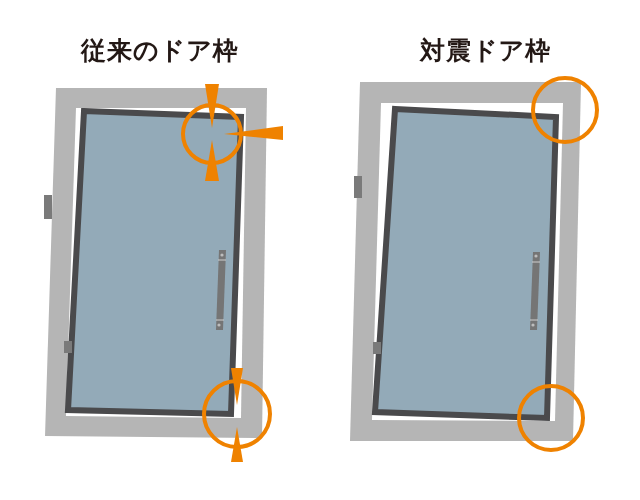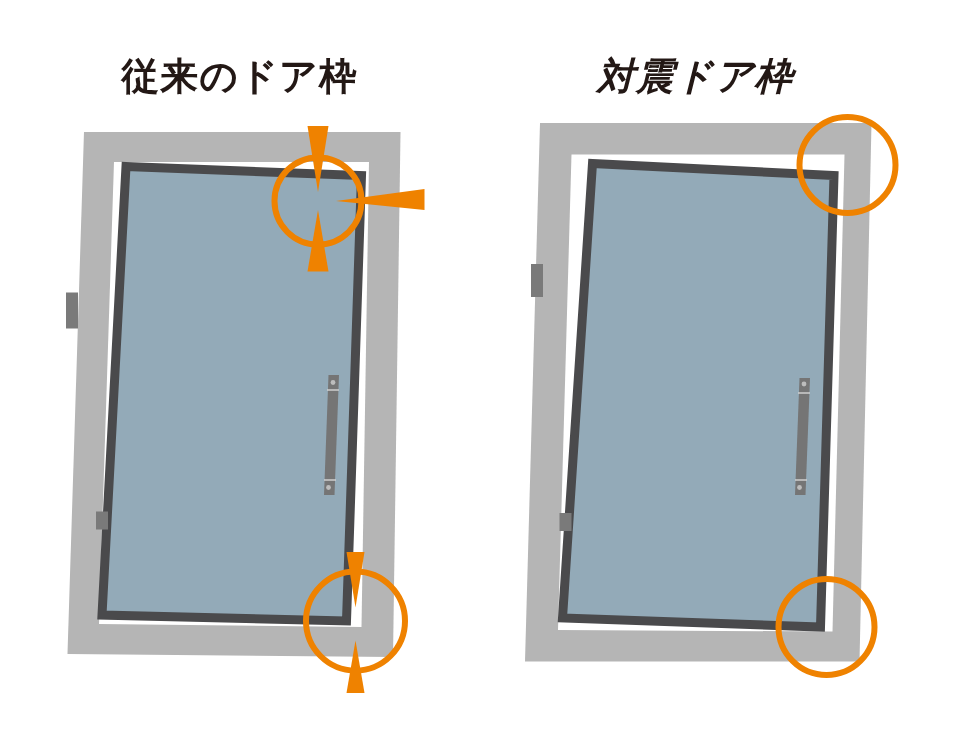--- a/index.html
+++ b/index.html
@@ -1,21 +1,21 @@
 <!DOCTYPE html>
 <html><head>
   <meta charset="utf-8">
   <style>
     html, body { margin: 0; padding: 0; background: #ffffff; }
     body { width: 640px; height: 500px; position: relative; overflow: hidden;
            font-family: "DejaVu Sans", sans-serif; }
     .title { position: absolute; top: 34px; font-size: 25px; font-weight: bold;
              color: #231815; letter-spacing: 1px; white-space: nowrap; }
     #title-left { left: 67px; margin-left: 14px; }
-    #title-right { left: 398px; font-style: italic; }
+    #title-right { left: 420px; }
     svg { position: absolute; left: 0; top: 0; }
   </style>
 </head>
 <body>
 
 <div class="title" id="title-left">従来のドア枠</div>
 <div class="title" id="title-right">対震ドア枠</div>
 
 <svg width="640" height="500" viewBox="0 0 640 500" xmlns="http://www.w3.org/2000/svg">
 

